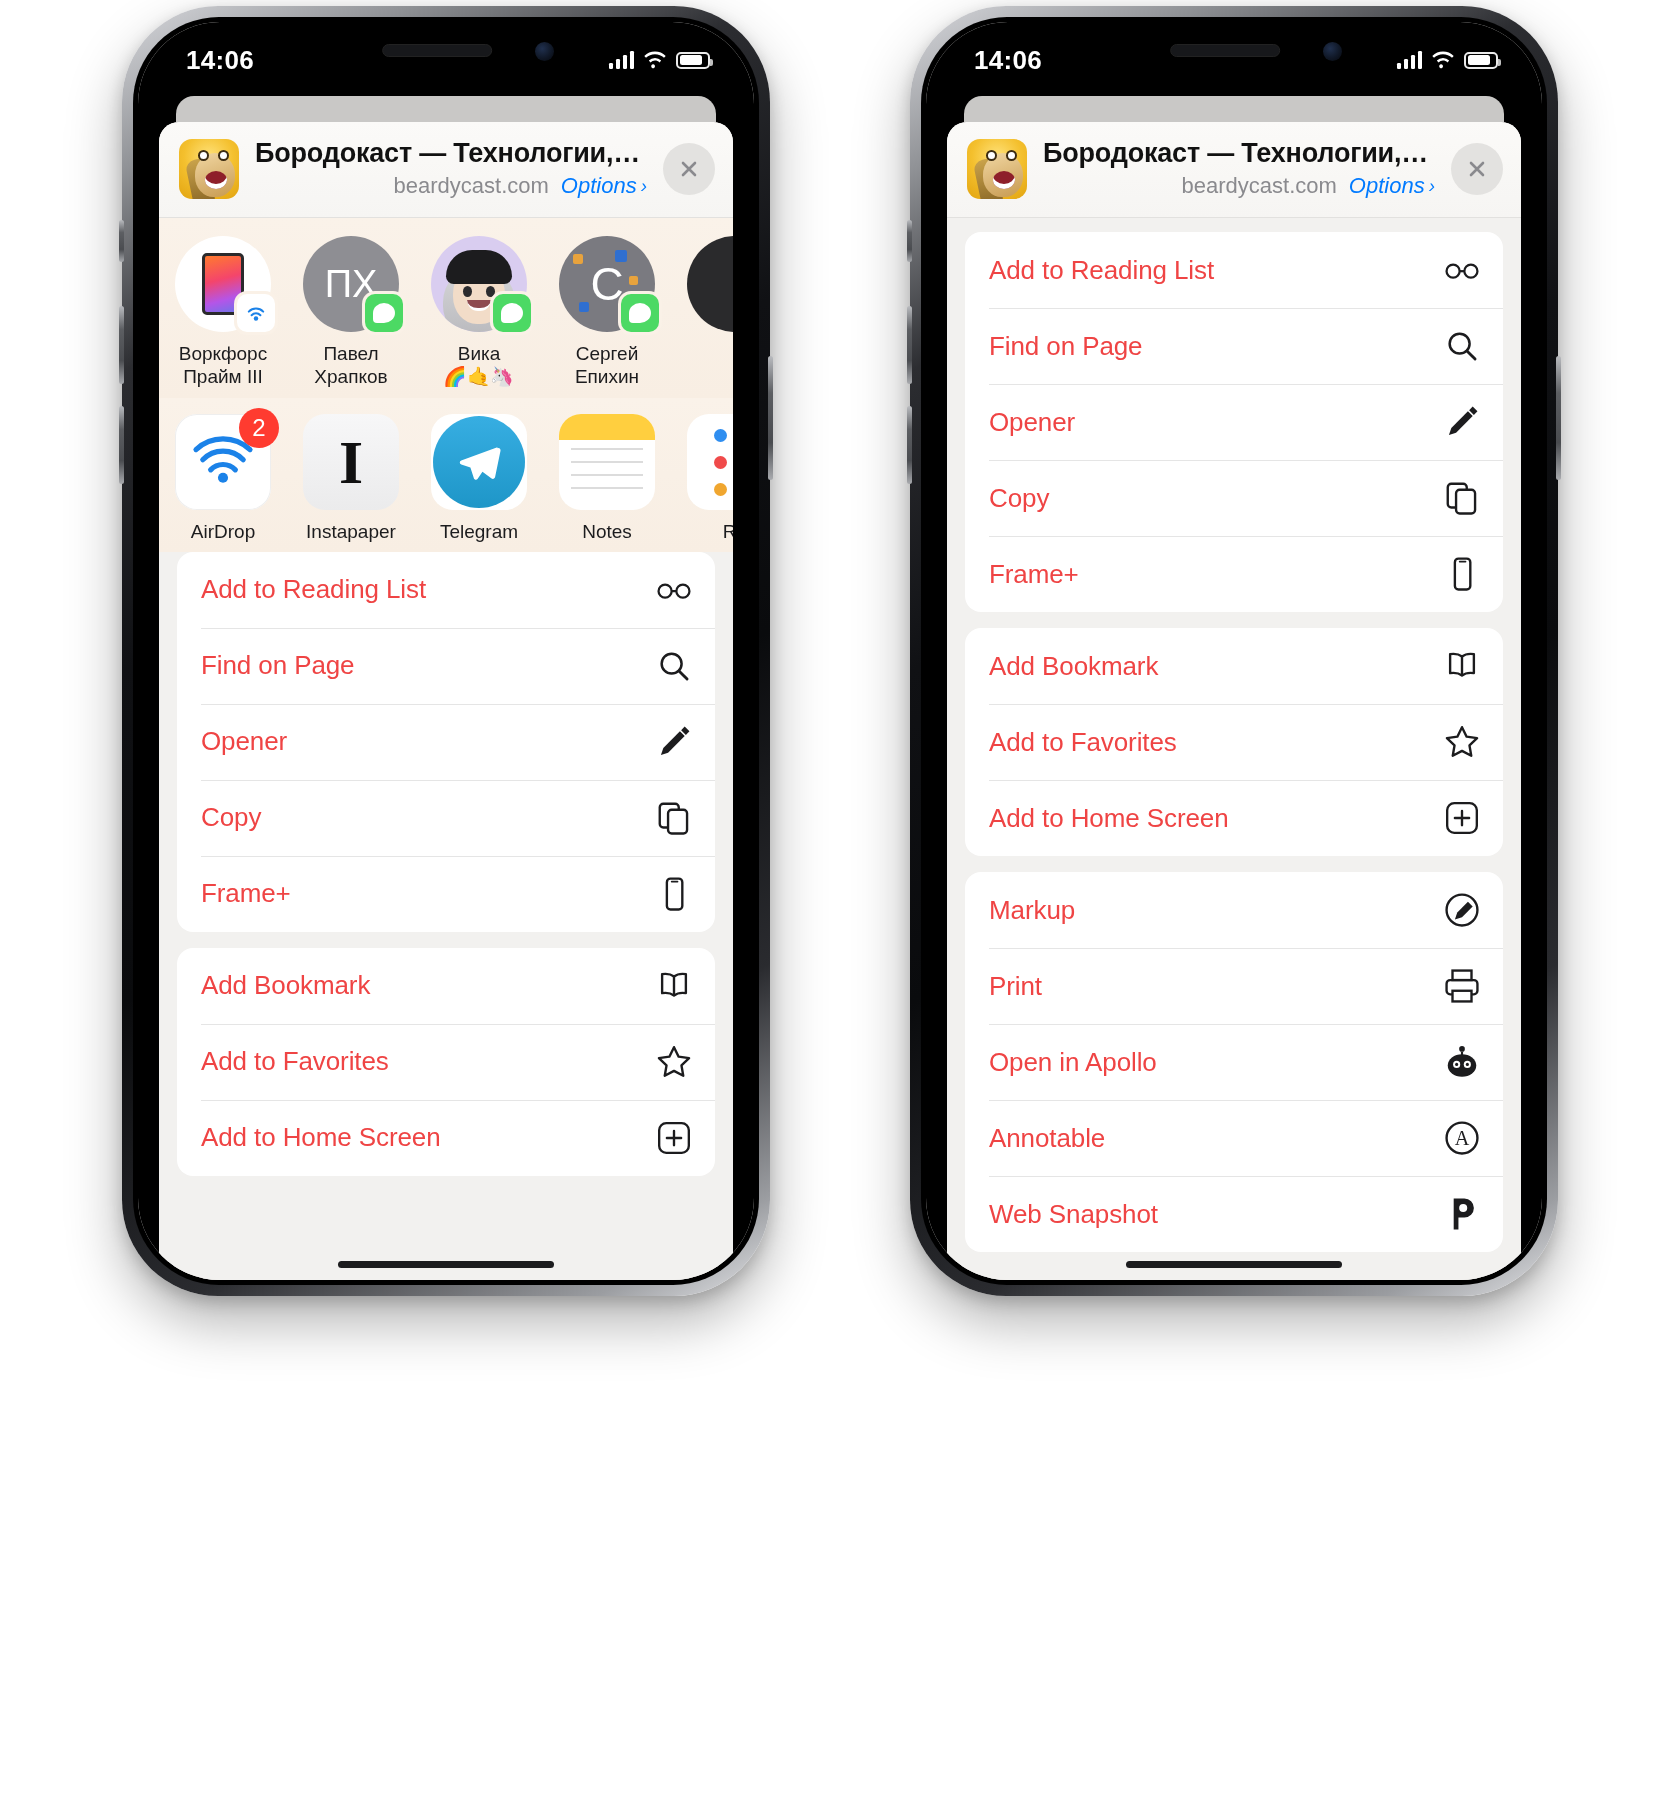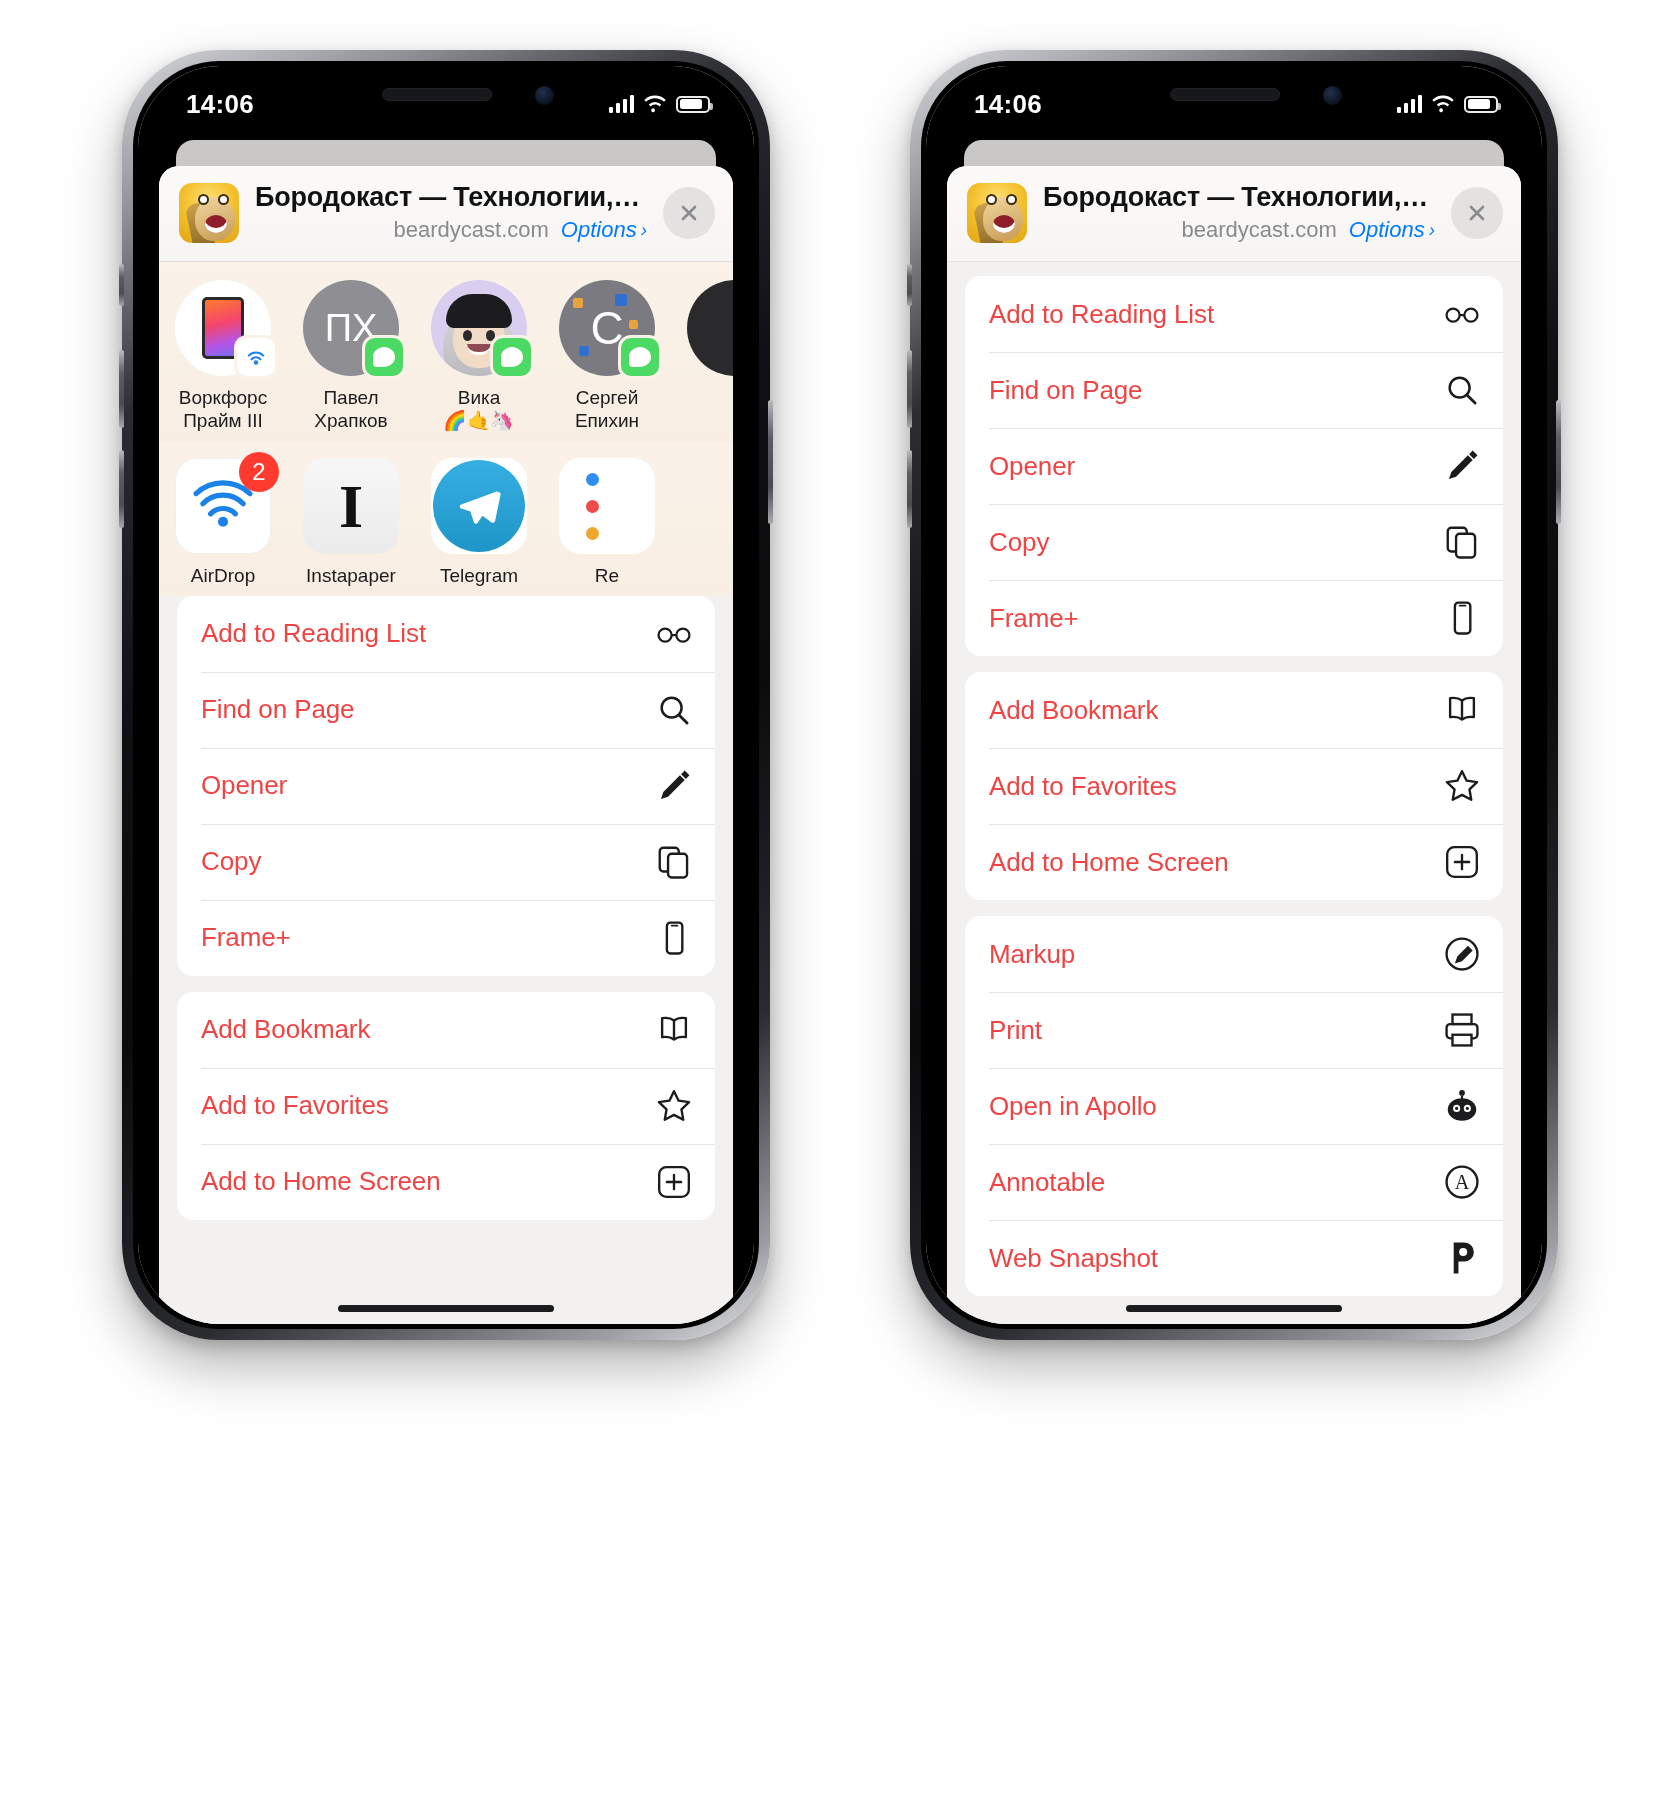--- a/index.html
+++ b/index.html
@@ -10,21 +10,20 @@
     overflow: hidden;
   }
   .stage {
     position: relative;
     width: 1680px; height: 1302px;
     background: #ffffff;
     display: flex;
     justify-content: center;
     align-items: center;
     gap: 140px;
-    margin-top: 44px;
   }
 
   
   .phone {
     position: relative;
     width: 648px; height: 1290px;
     border-radius: 96px;
     background: linear-gradient(150deg,#d8d9dd 0%,#8f9195 10%,#2c2d31 22%,#101114 40%,#0a0b0d 60%,#2a2b2f 80%,#9b9da1 94%,#e4e5e8 100%);
     padding: 11px;
     box-shadow: 0 26px 56px rgba(0,0,0,.30), 0 6px 16px rgba(0,0,0,.18);
@@ -528,20 +527,32 @@
                 <div class="app-icon ai-telegram">
                   <span class="circ">
                       <svg viewBox="0 0 24 24" width="52" height="52">
                         <path d="M20.5 5.2 3.8 11.3c-.9.35-.88 1.6.03 1.9l4.2 1.35 1.6 4.9c.27.8 1.3.95 1.77.25l2.2-3.2 4.2 3.1c.6.45 1.47.12 1.63-.62l2.5-12.2c.17-.83-.64-1.5-1.43-1.18z" fill="#fff"></path>
                       </svg>
                     </span>
                 </div>
                 <div class="item-label">Telegram</div>
               </div>
 
+              <div class="row-item">
+                <div class="app-icon ai-notes">
+                  <span class="top"></span>
+                  <span class="lines">
+                      <i></i>
+                      <i></i>
+                      <i></i>
+                      <i></i>
+                    </span>
+                </div>
+                <div class="item-label">Notes</div>
+              </div>
 
               <div class="row-item">
                 <div class="app-icon ai-reminders">
                   <span style="display:flex;flex-direction:column;align-items:flex-start;margin-left:-30px;">
                     <i class="dot" style="background:#2f8ef0;"></i>
                     <i class="dot" style="background:#f04a4a;"></i>
                     <i class="dot" style="background:#f0a62f;"></i>
                   </span>
                 </div>
                 <div class="item-label">Re</div>

